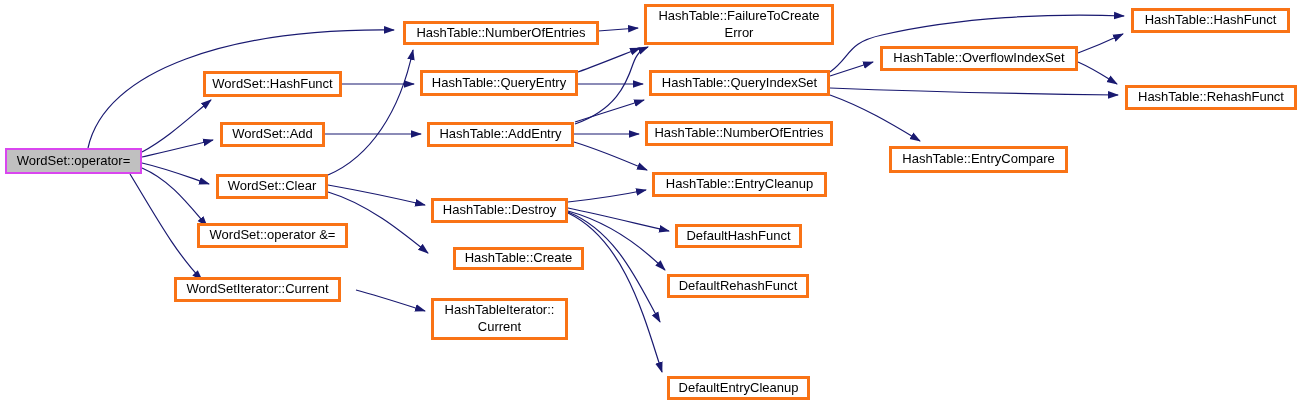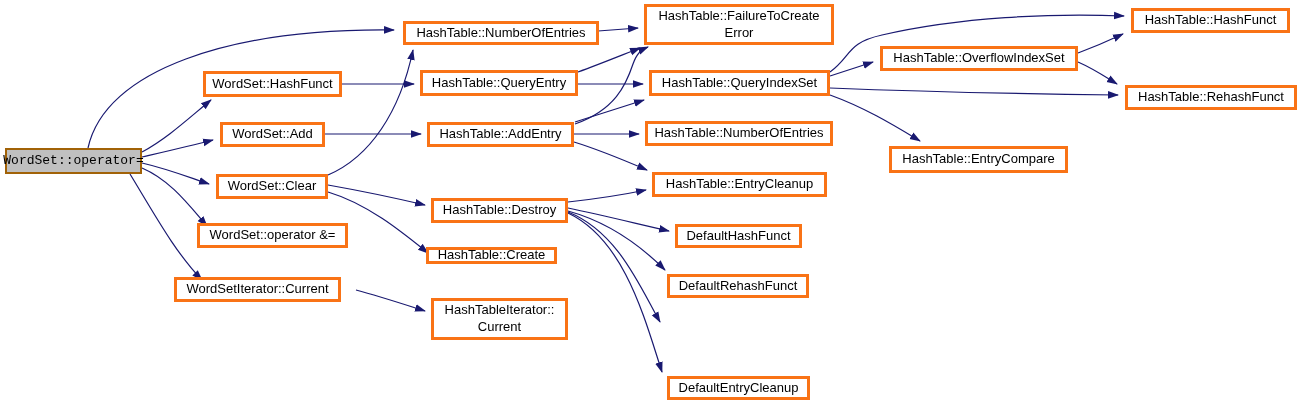--- a/index.html
+++ b/index.html
@@ -22,22 +22,21 @@
     display:flex;
     align-items:center;
     justify-content:center;
     text-align:center;
     padding:0 3px;
     white-space:normal;
     cursor:pointer;
   }
   .node.focus{
     background:#c0c0c0;
-    border:2px solid #a16207;
-    font-family:Liberation Mono, monospace;
+    border:2px solid #d946ef;
   }
 </style>
 </head>
 <body>
 
 <div id="canvas">
 
   <svg id="edges" viewBox="0 0 1301 407" xmlns="http://www.w3.org/2000/svg">
     <defs>
       <marker id="arrow" markerUnits="userSpaceOnUse" markerWidth="12" markerHeight="10" refX="10" refY="5" orient="auto">
@@ -81,21 +80,21 @@
   <div class="node focus" style="left:5px;top:148px;width:137px;height:26px">WordSet::operator=</div>
   <div class="node" style="left:203px;top:71px;width:139px;height:26px">WordSet::HashFunct</div>
   <div class="node" style="left:220px;top:122px;width:105px;height:25px">WordSet::Add</div>
   <div class="node" style="left:216px;top:174px;width:112px;height:25px">WordSet::Clear</div>
   <div class="node" style="left:197px;top:223px;width:151px;height:25px">WordSet::operator &amp;=</div>
   <div class="node" style="left:174px;top:277px;width:167px;height:25px">WordSetIterator::Current</div>
   <div class="node" style="left:403px;top:21px;width:196px;height:24px">HashTable::NumberOfEntries</div>
   <div class="node" style="left:420px;top:70px;width:158px;height:26px">HashTable::QueryEntry</div>
   <div class="node" style="left:427px;top:122px;width:147px;height:25px">HashTable::AddEntry</div>
   <div class="node" style="left:431px;top:198px;width:137px;height:25px">HashTable::Destroy</div>
-  <div class="node" style="left:426px;top:247px;width:131px;height:17px">HashTable::Create</div>
+  <div class="node" style="left:453px;top:247px;width:131px;height:23px">HashTable::Create</div>
   <div class="node" style="left:431px;top:298px;width:137px;height:42px">HashTableIterator:: Current</div>
   <div class="node" style="left:644px;top:4px;width:190px;height:41px">HashTable::FailureToCreate Error</div>
   <div class="node" style="left:649px;top:70px;width:181px;height:26px">HashTable::QueryIndexSet</div>
   <div class="node" style="left:645px;top:121px;width:188px;height:25px">HashTable::NumberOfEntries</div>
   <div class="node" style="left:652px;top:172px;width:175px;height:25px">HashTable::EntryCleanup</div>
   <div class="node" style="left:675px;top:224px;width:127px;height:24px">DefaultHashFunct</div>
   <div class="node" style="left:667px;top:274px;width:142px;height:24px">DefaultRehashFunct</div>
   <div class="node" style="left:667px;top:376px;width:143px;height:24px">DefaultEntryCleanup</div>
   <div class="node" style="left:880px;top:46px;width:198px;height:25px">HashTable::OverflowIndexSet</div>
   <div class="node" style="left:1131px;top:8px;width:159px;height:25px">HashTable::HashFunct</div>

